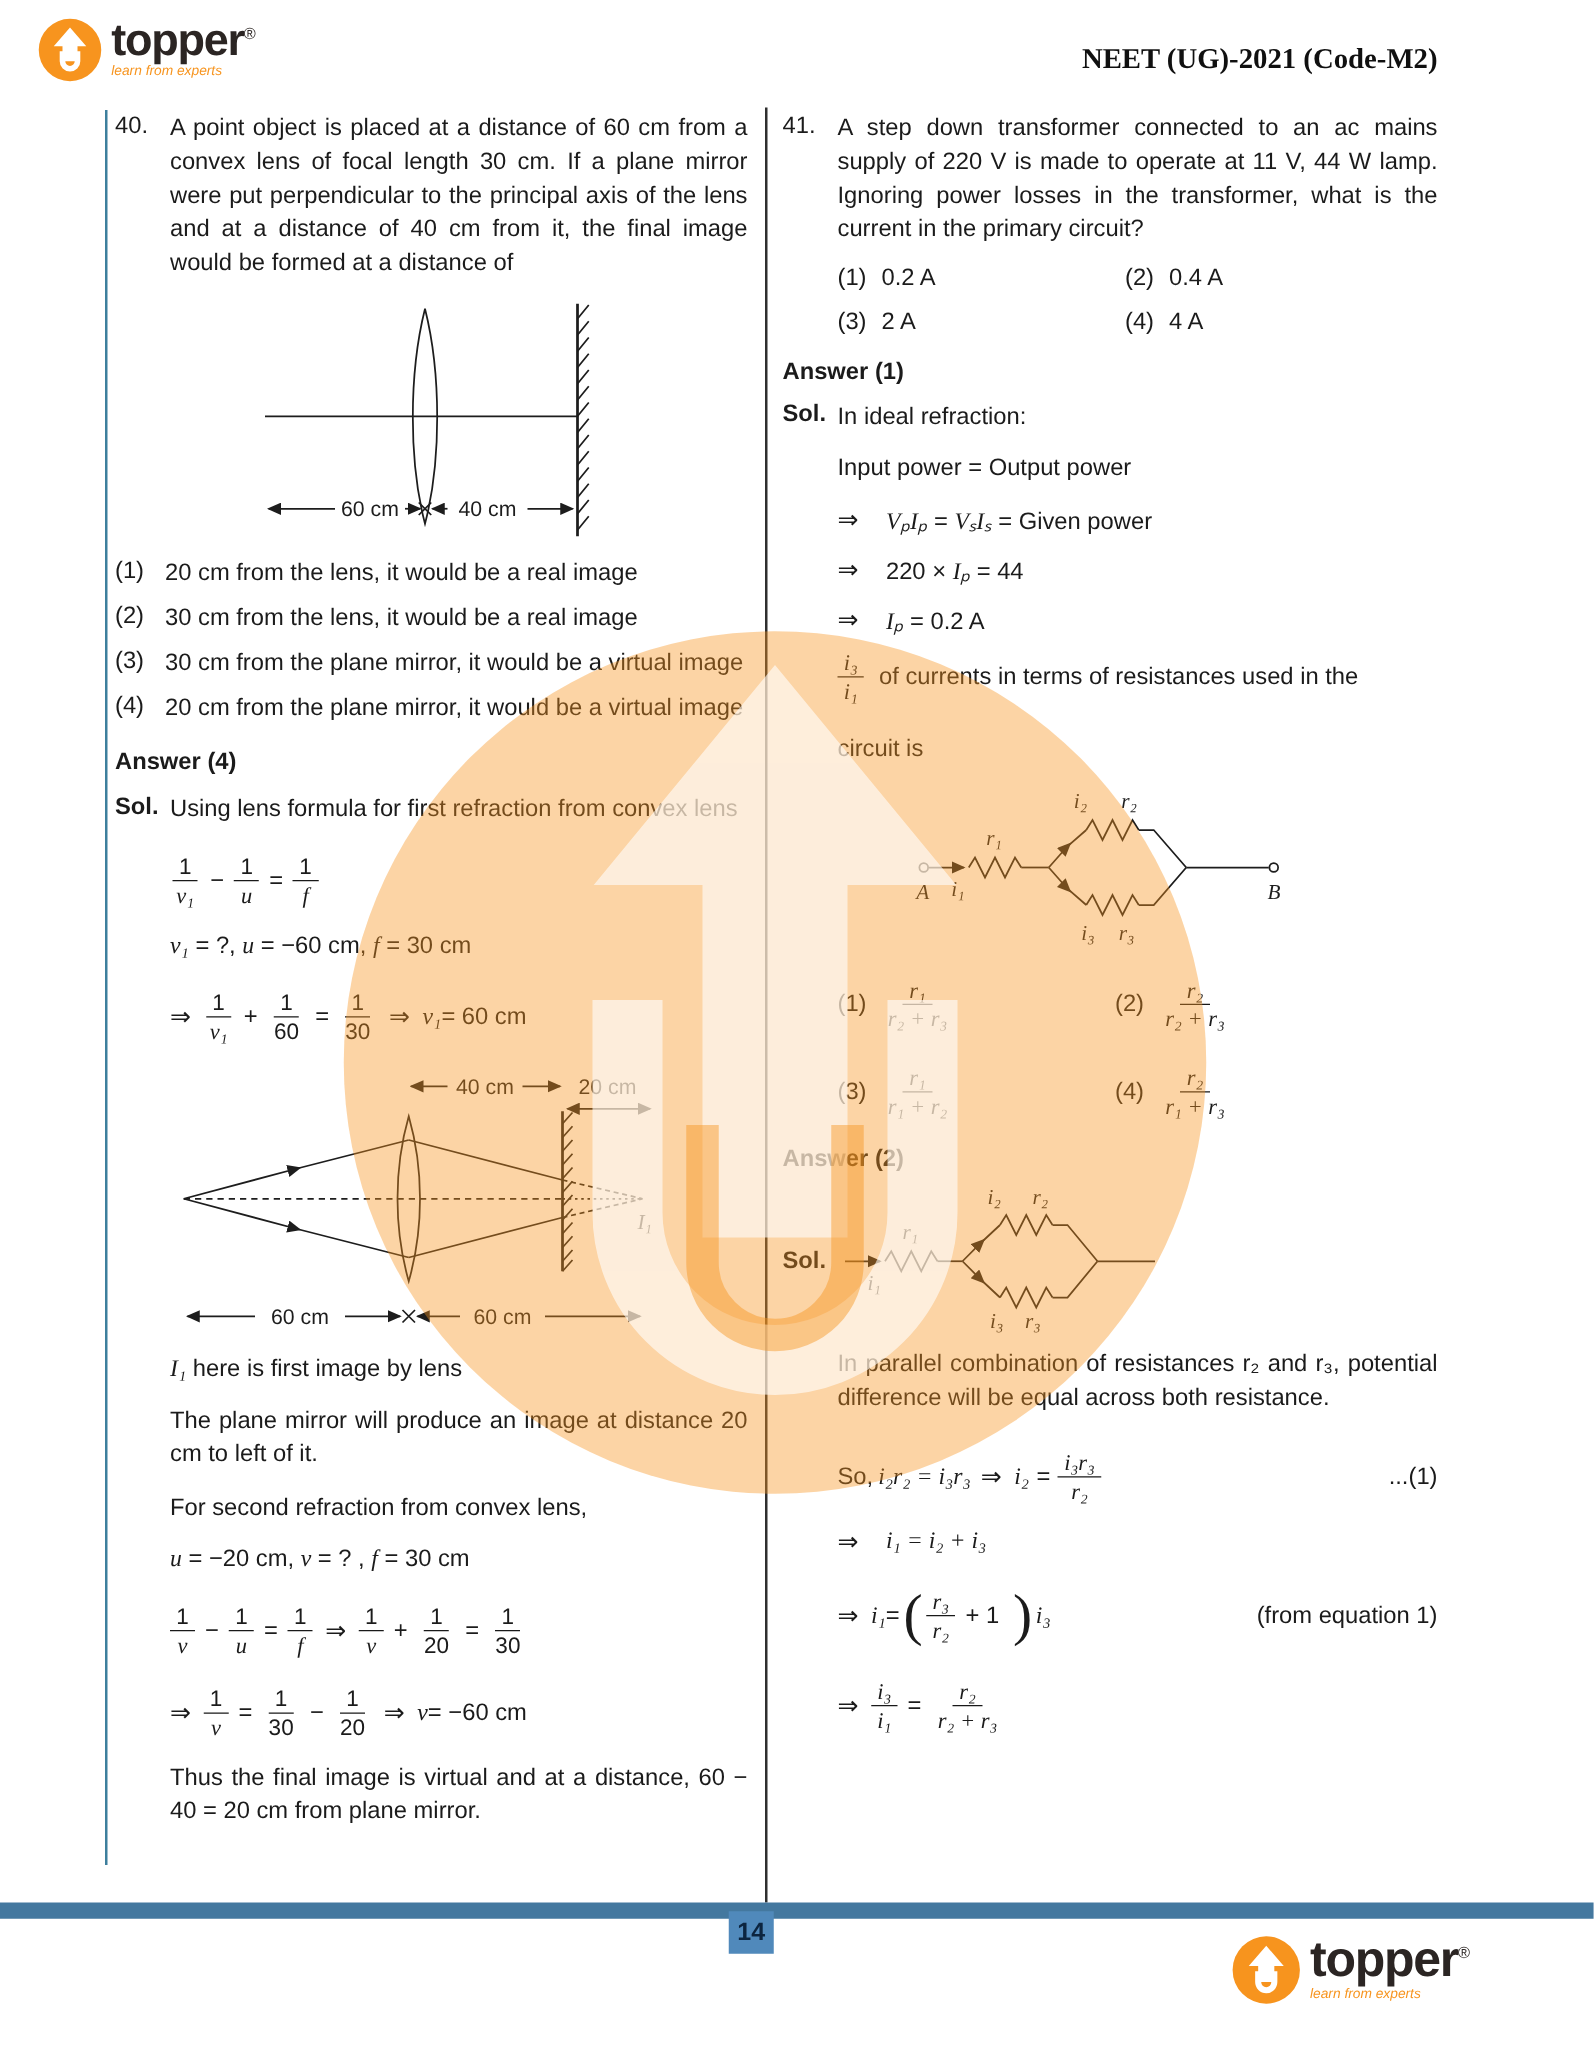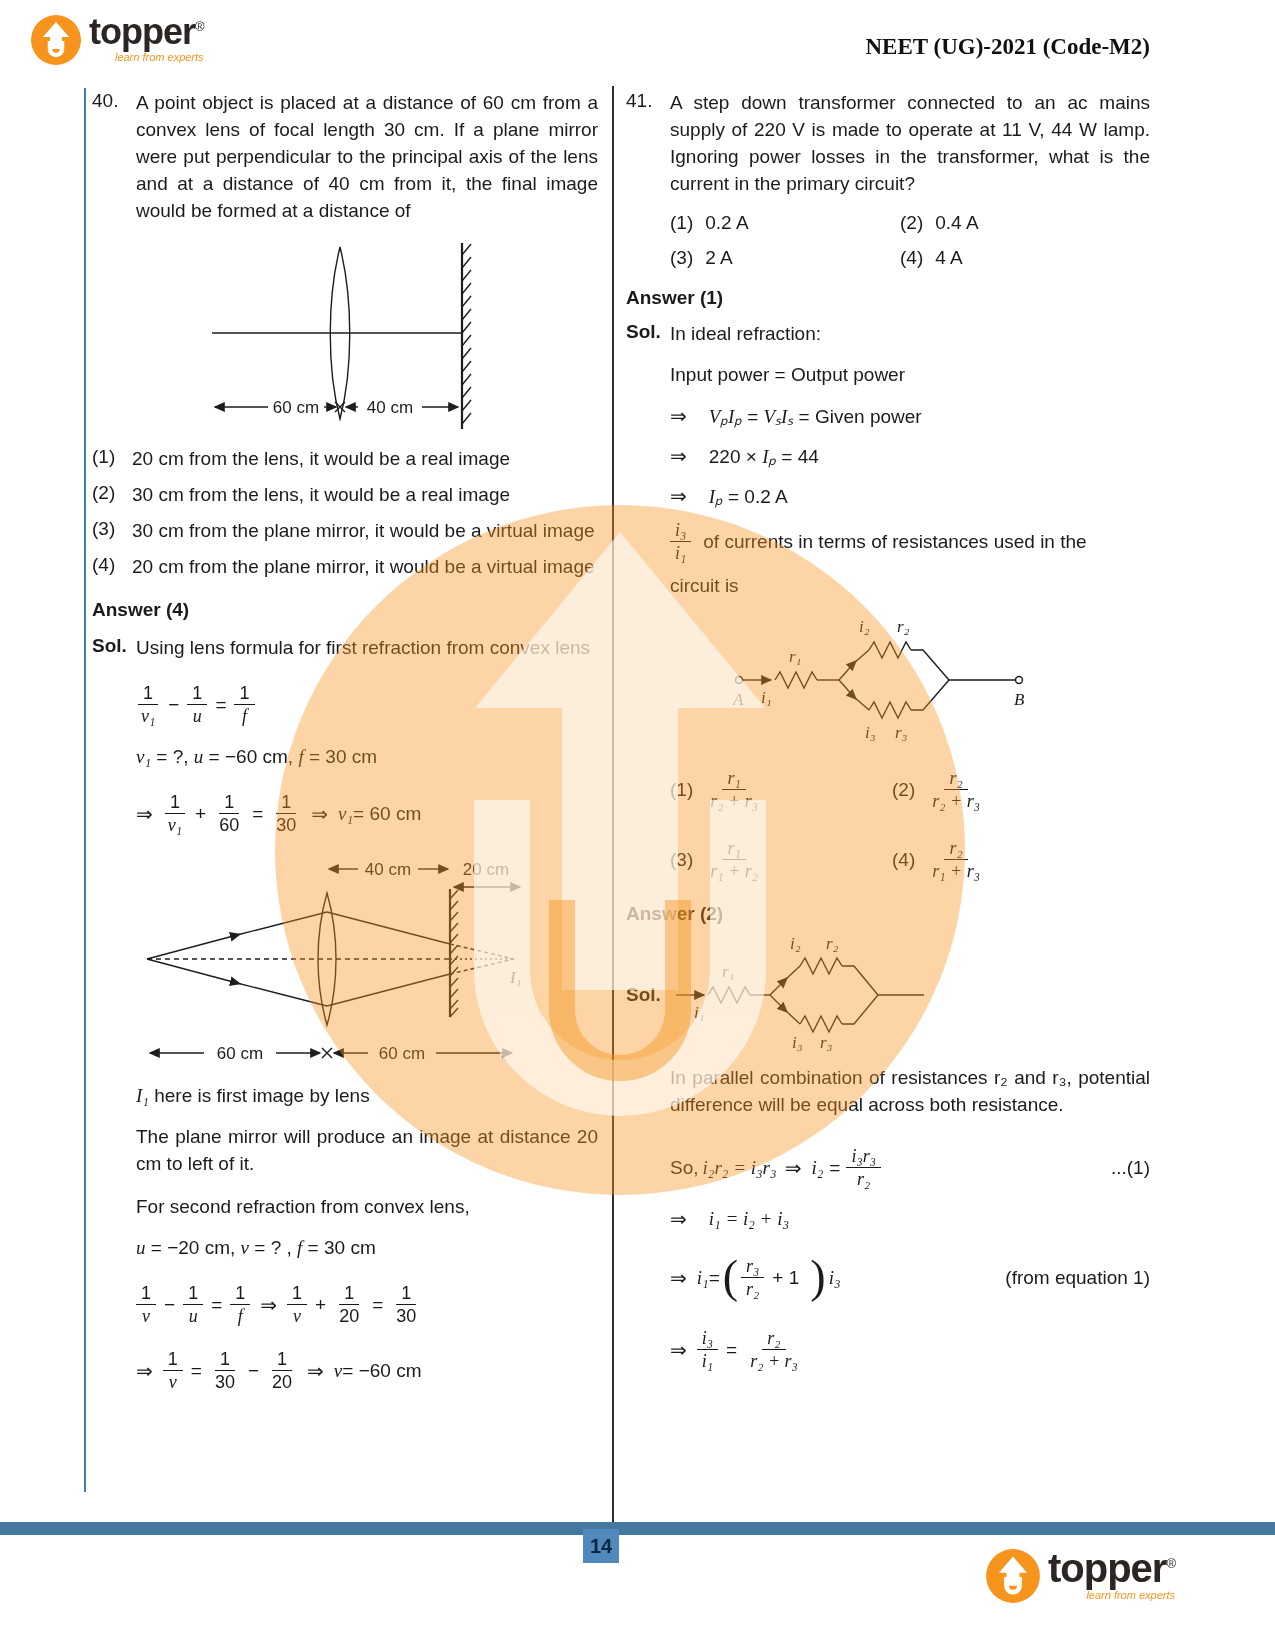--- a/index.html
+++ b/index.html
@@ -16,21 +16,21 @@
              justify-content:center; z-index:3;margin-top:32px; }
 
   
   .hdr-title { position:absolute; right:125px; top:34px; font-family:"Liberation Serif",serif;
                font-weight:bold; font-size:23px; color:#101010; }
   .logo { position:absolute; display:flex; align-items:flex-start; gap:7px; }
   .logo-hdr { left:30px; top:14px; }
   .logo-ftr { left:985px; top:1548px; }
   .logo-word { font-weight:bold; font-size:36px; color:#2b2523; letter-spacing:-1px; line-height:1; }
   .logo-word sup { font-size:13px; font-weight:normal; }
-  .logo-tag { color:#f7941e; font-style:italic; font-size:11px; text-align:right; margin-top:1px; }
+  .logo-tag { color:#f7941e; font-style:italic; font-size:11px; text-align:left; margin-top:1px; }
 
   
   .col-left  { position:absolute; left:92px;  top:90px; width:506px; }
   .col-right { position:absolute; left:626px; top:90px; width:524px; }
 
   .q { display:flex; }
   .qnum { flex:0 0 44px; }
   .qbody { flex:1; text-align:justify; line-height:1.42; }
   .opt { display:flex; margin-top:9px; }
   .optnum { flex:0 0 40px; }
@@ -282,20 +282,21 @@
     <span class="op">−</span>
     <span class="frac">
         <span class="fn">1</span>
         <span class="fd">20</span>
       </span>
     <span class="arr2">⇒</span>
     <span class="mi">v</span>
     <span> = −60 cm</span>
   </div>
 
+  <div class="indent">Thus the final image is virtual and at a distance, 60 − 40 = 20 cm from plane mirror.</div>
 </div>
 
 <div class="col-right">
 
   <div class="q">
     <div class="qnum">41.</div>
     <div class="qbody">A step down transformer connected to an ac mains supply of 220 V is made to operate at 11 V, 44 W lamp. Ignoring power losses in the transformer, what is the current in the primary circuit?</div>
   </div>
 
   <div class="optgrid">
@@ -339,21 +340,21 @@
   </div>
 
 
   <div class="ratio-row">
     <span class="frac">
         <span class="fn mi">i₃</span>
         <span class="fd mi">i₁</span>
       </span>
     <span>of currents in terms of resistances used in the</span>
   </div>
-  <div class="indent" style="margin-top:8px">circuit is</div>
+  <div class="indent" style="margin-top:22px">circuit is</div>
 
   <svg class="circ1" width="300" height="135" viewBox="0 0 300 135">
     <defs>
       <marker id="c1-ar" markerWidth="9" markerHeight="8" refX="7" refY="3.5">
           <path d="M0,0 L8,3.5 L0,7 Z" fill="#1d1d1d"></path>
         </marker>
       <marker id="c1-am" markerWidth="9" markerHeight="8" refX="5" refY="3.5" orient="auto">
           <path d="M0,0 L8,3.5 L0,7 Z" fill="#1d1d1d"></path>
         </marker>
     </defs>

